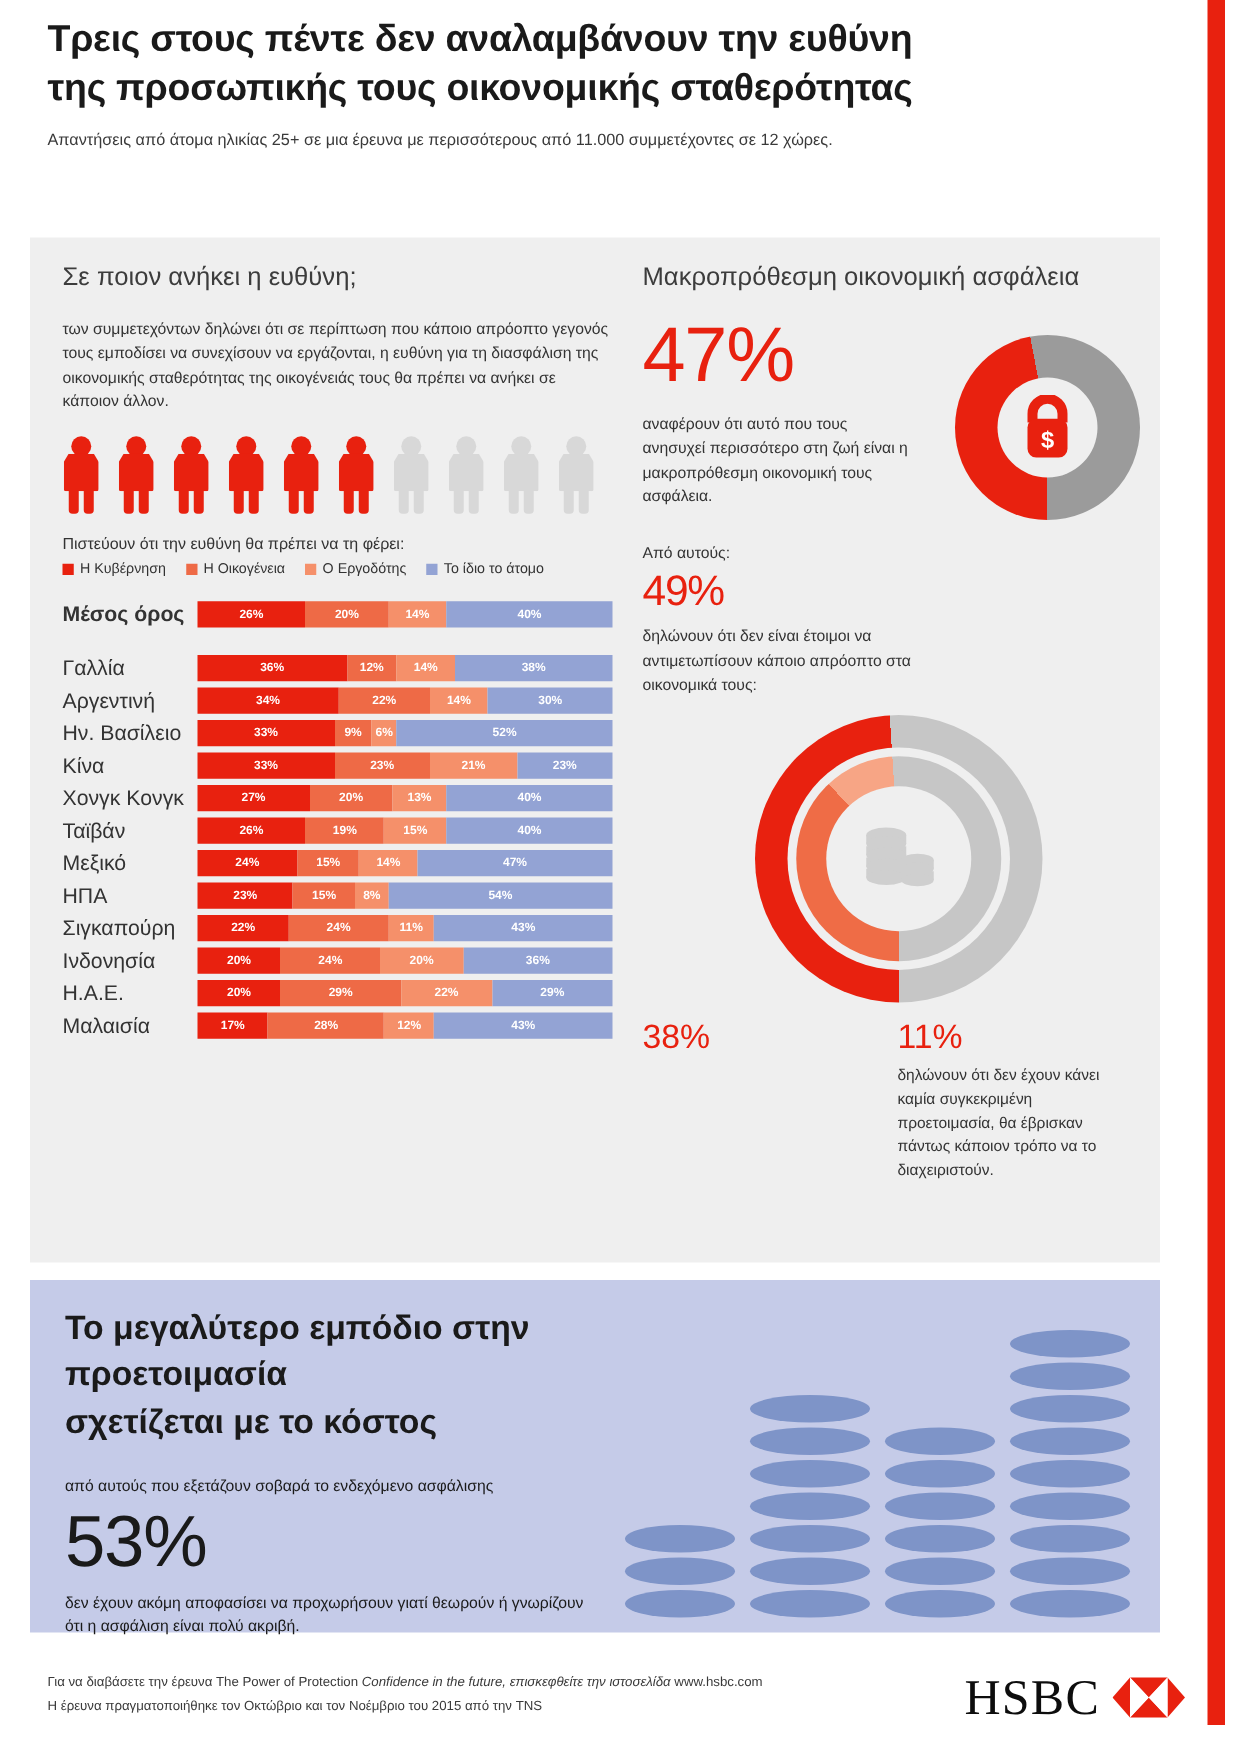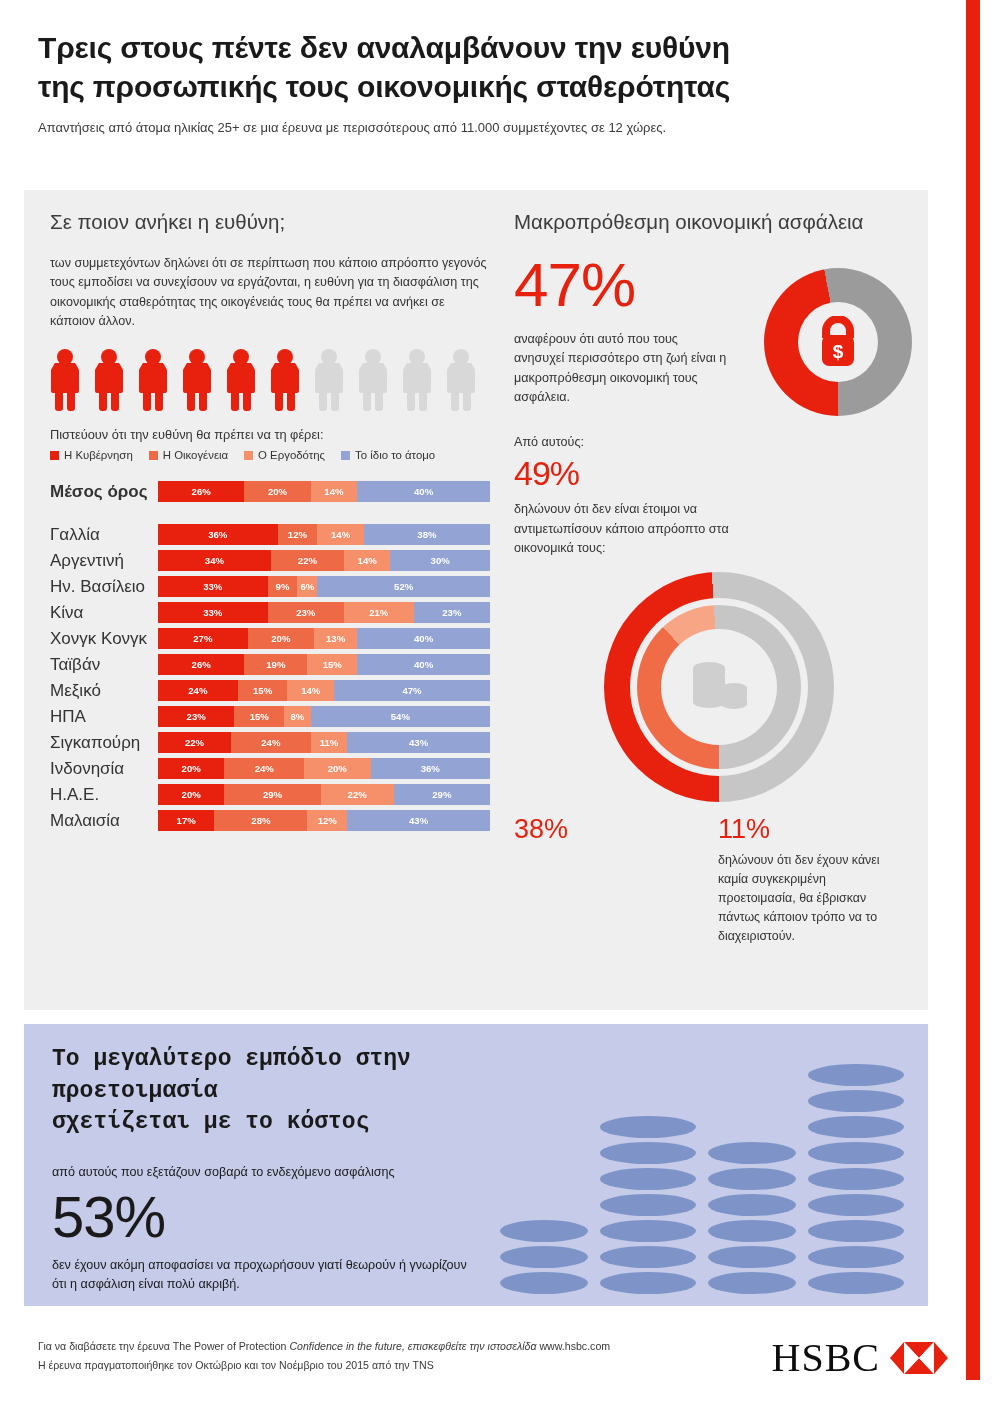--- a/index.html
+++ b/index.html
@@ -10,21 +10,21 @@
     color:#231f20;
     position:relative;
     overflow:hidden;
   }
   .page{position:relative;width:1000px;height:1405px;}
 
   
   .right-rule{position:absolute;top:0;right:20px;width:14px;height:1380px;background:#e8210f;}
 
   
-  .header{position:absolute;left:38px;top:28px;width:880px;}
+  .header{position:absolute;left:38px;top:12px;width:880px;}
   .title{
     font-size:30px;font-weight:bold;line-height:1.30;
     letter-spacing:-0.2px;color:#1a1a1a;margin:0 0 14px 0;
   }
   .subtitle{font-size:14.5px;font-weight:bold;color:#1a1a1a;margin:0 0 6px 0;}
   .subtitle .reg{font-weight:bold;}
   .subtitle .ital{color:#e8210f;font-style:italic;font-weight:bold;}
   .note{font-size:13px;color:#3a3a3a;margin:0;}
 
   
@@ -82,21 +82,21 @@
   .two-col .c{width:178px;}
   .two-col .pct{font-size:27px;color:#e8210f;line-height:1;margin:0 0 8px 0;}
   .two-col .txt{font-size:12.4px;line-height:1.52;color:#333;margin:0;}
 
   
   .panel-blue{
     position:absolute;left:24px;top:1024px;width:904px;height:282px;
     background:#c5cbe8;
   }
   .pb-left{position:absolute;left:28px;top:20px;width:420px;}
-  .pb-title{font-size:23px;color:#1a1a1a;line-height:1.38;margin:0 0 24px 0;font-family:Liberation Mono, monospace;}
+  .pb-title{font-size:27px;color:#1a1a1a;line-height:1.38;margin:0 0 24px 0;}
   .pb-sub{font-size:12.6px;line-height:1.5;color:#1a1a1a;margin:0 0 6px 0;}
   .pb-big{font-size:58px;color:#1a1a1a;line-height:1;margin:4px 0 10px 0;letter-spacing:-1px;}
   .pb-note{font-size:12.6px;line-height:1.52;color:#1a1a1a;margin:0;}
   .coins{position:absolute;right:28px;bottom:8px;height:240px;width:400px;}
   .stack{position:absolute;bottom:0;}
   .coin{position:relative;width:100%;}
   .coin .top{position:absolute;left:0;top:0;width:100%;height:100%;
       background:#7e94c8;border-radius:50%;}
 
   

